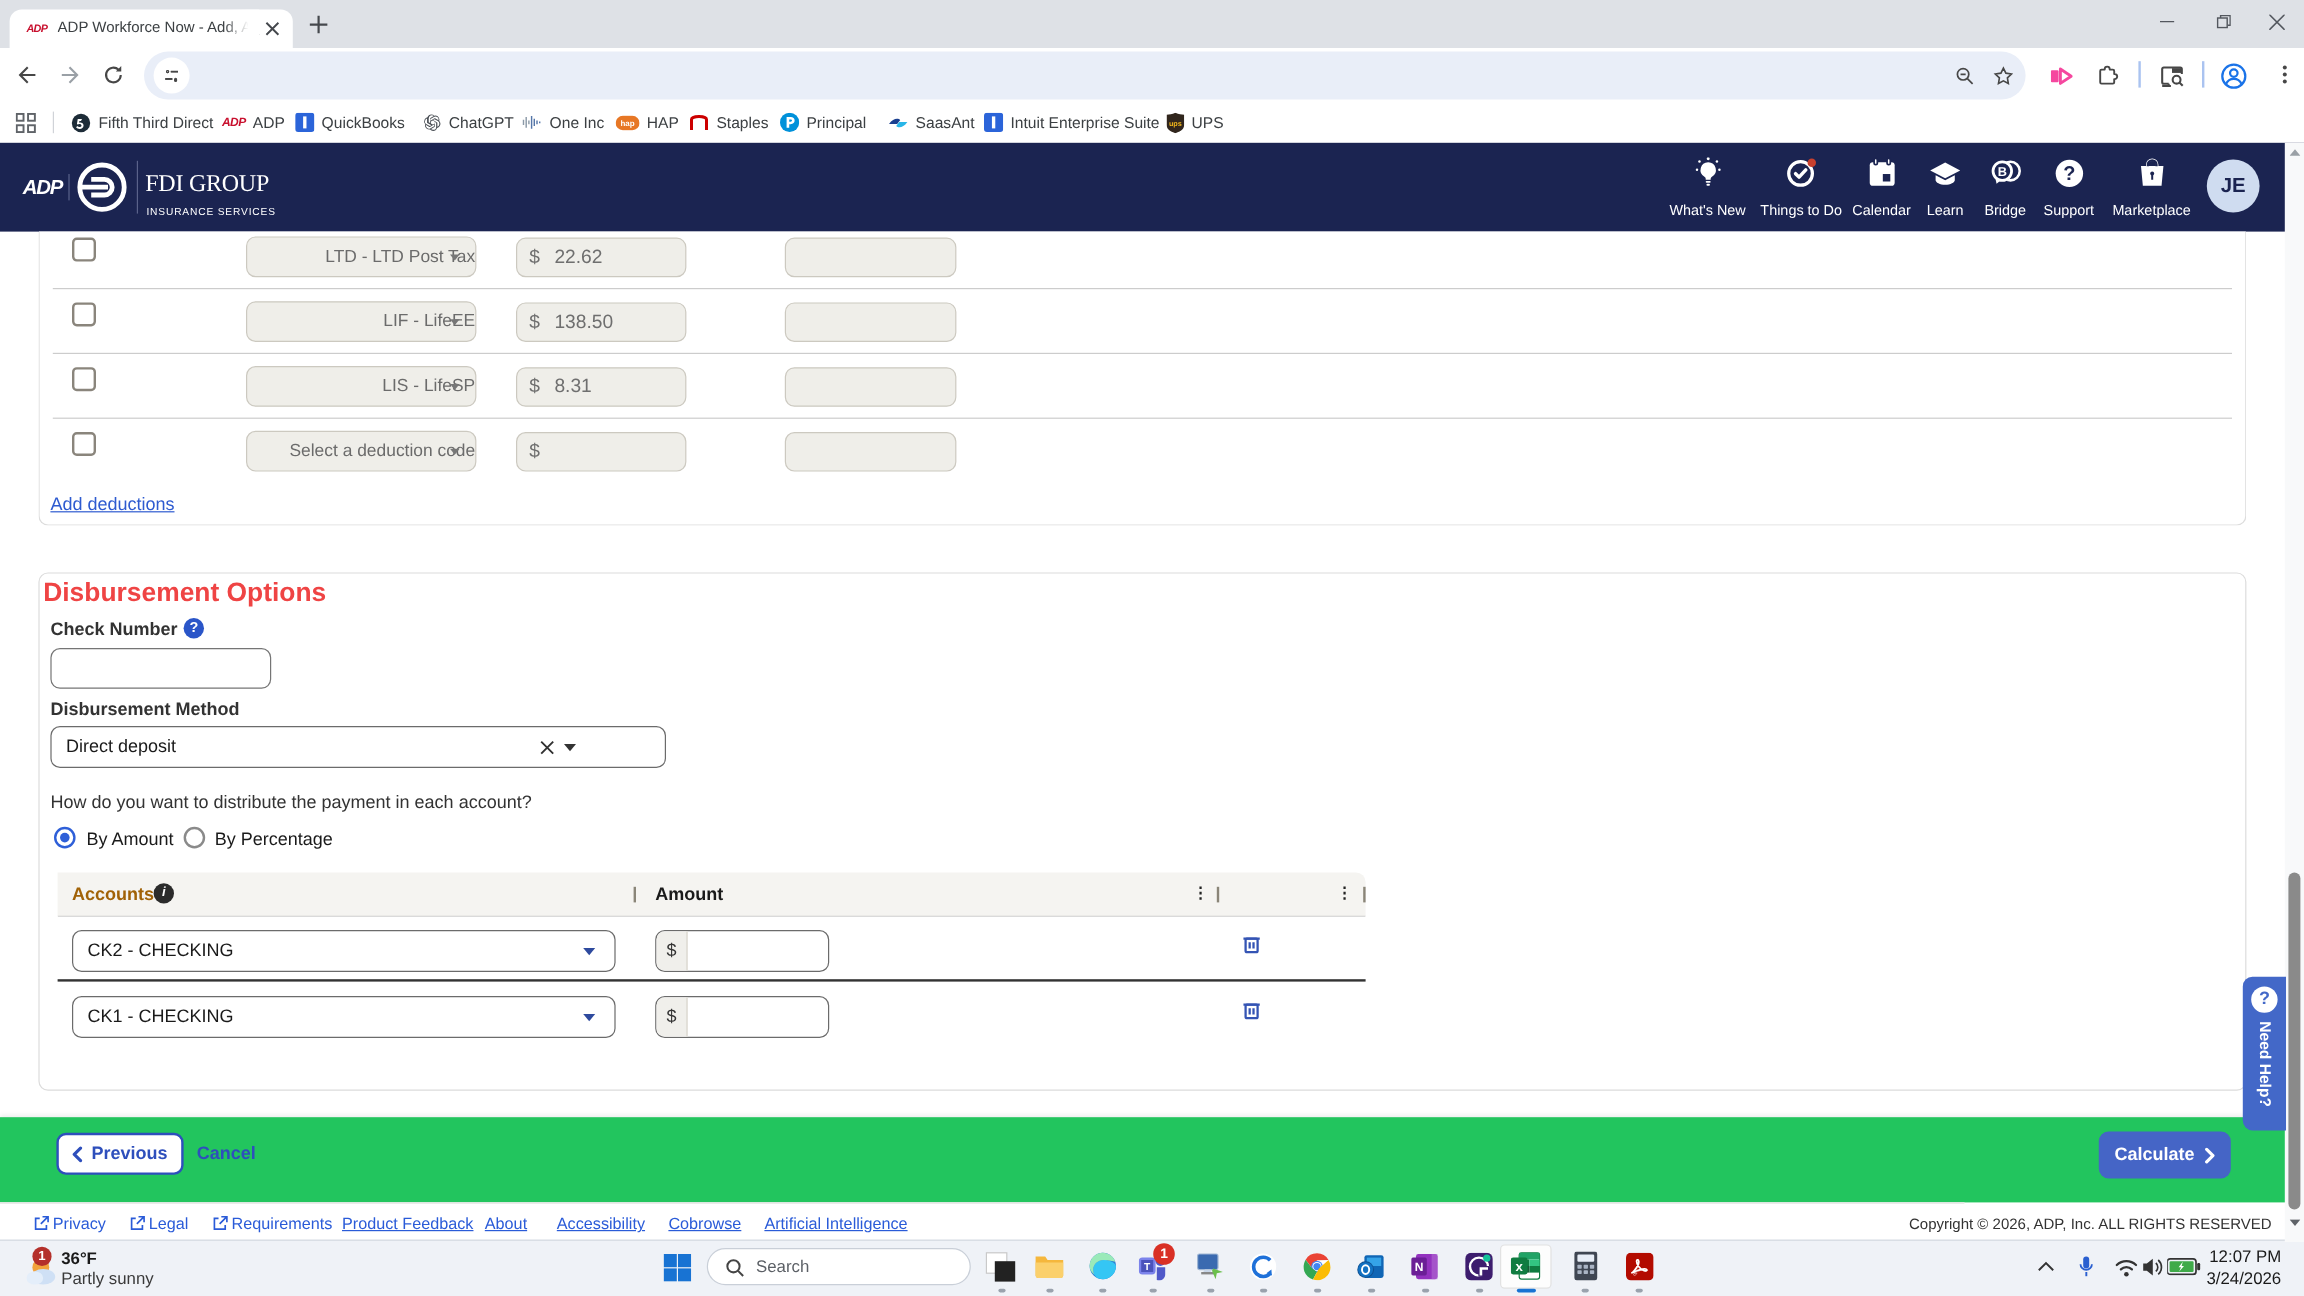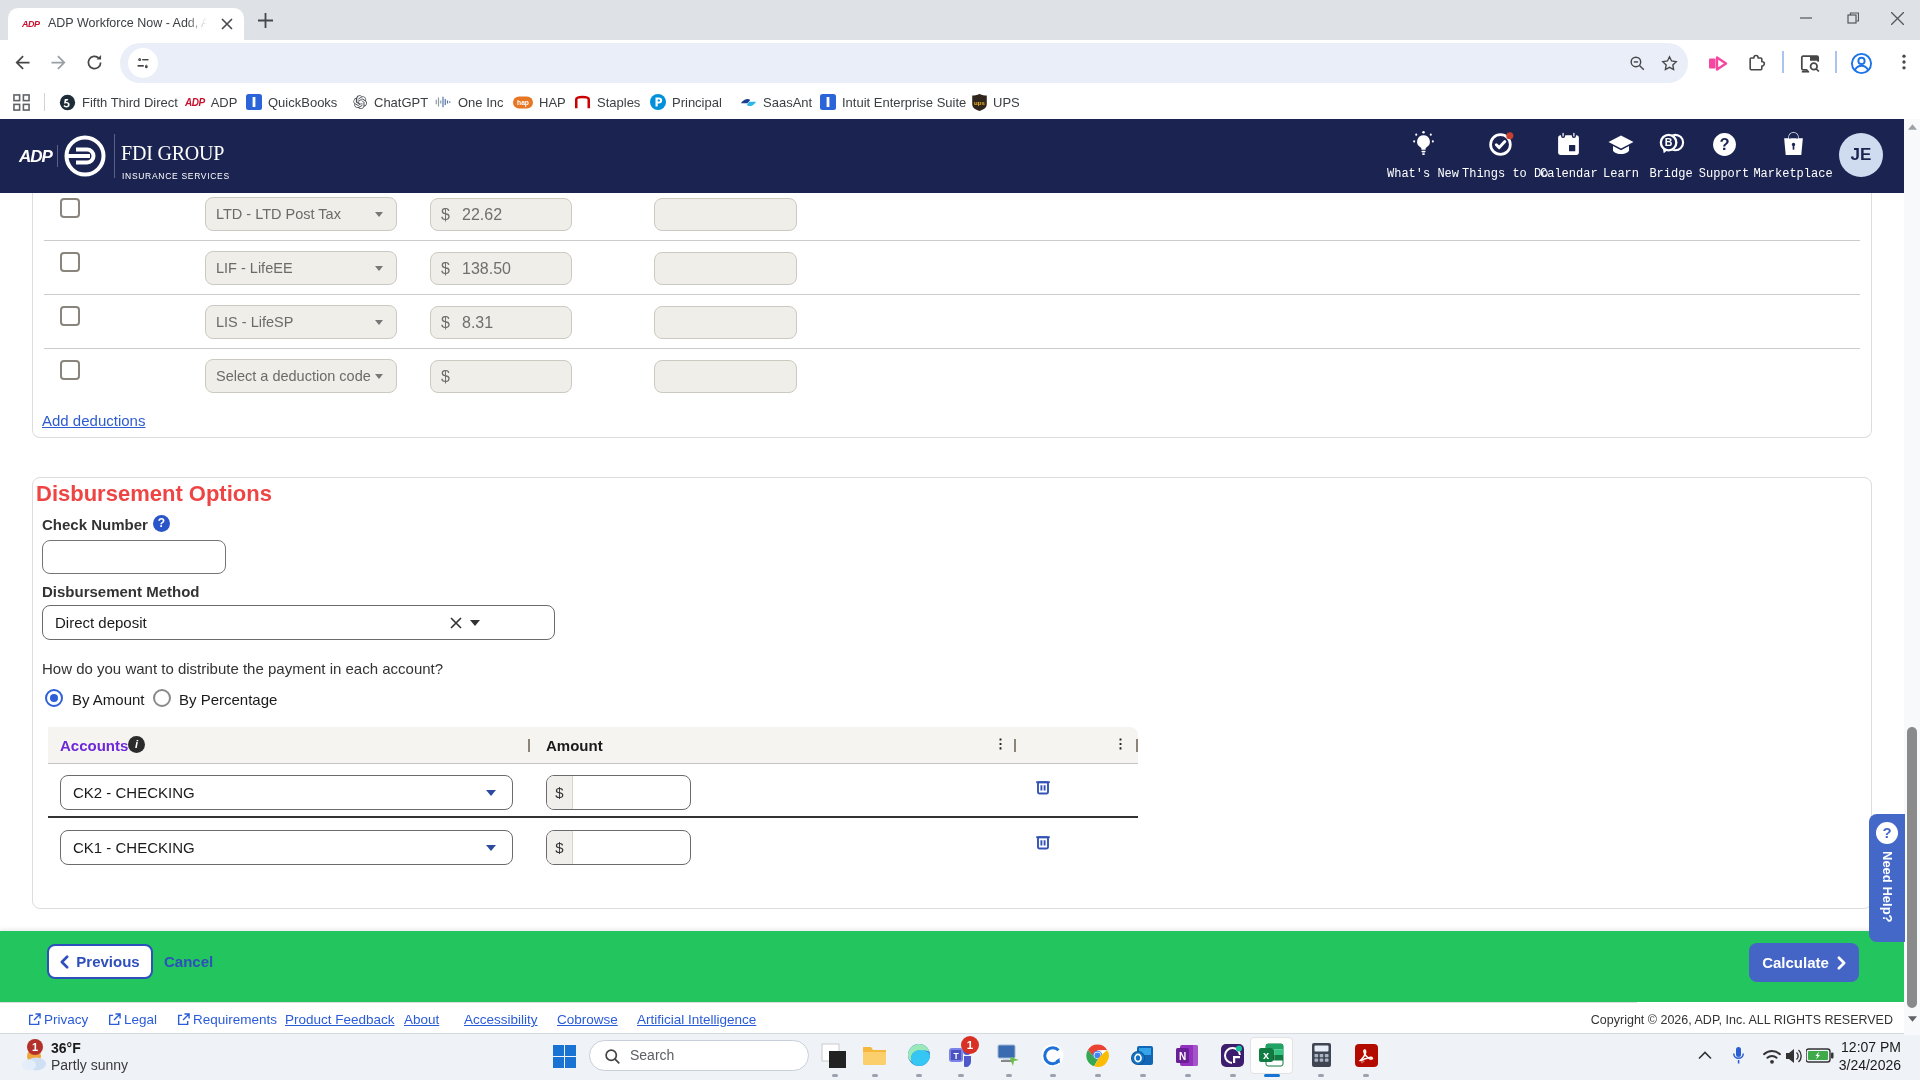--- a/index.html
+++ b/index.html
@@ -16,30 +16,30 @@
 
 #toolbar{position:absolute;left:0;top:40px;width:1920px;height:45px;background:#fff;}
 #urlpill{position:absolute;left:120px;top:3px;width:1568px;height:40px;background:#e9eef8;border-radius:20px;}
 #urltext{position:absolute;left:158px;top:14px;font-size:14px;color:#202124;letter-spacing:0;}
 
 #bookmarks{position:absolute;left:0;top:85px;width:1920px;height:34px;background:#fff;}
 .bm{position:absolute;top:4px;height:26px;display:flex;align-items:center;gap:6px;font-size:13px;color:#3c4043;}
 
 #adphdr{position:absolute;left:0;top:119px;width:1920px;height:74px;background:#1b2451;}
 .hicon{position:absolute;text-align:center;color:#fff;}
-.hicon .lbl{font-size:12px;color:#fff;margin-top:5px;white-space:nowrap;font-family:Liberation Mono, monospace;}
+.hicon .lbl{font-size:12px;color:#fff;margin-top:5px;white-space:nowrap;}
 #searchpill{position:absolute;left:610px;top:12px;width:373px;height:48px;background:#fff;border-radius:24px;}
 #avatar{position:absolute;left:1839px;top:14px;width:44px;height:44px;border-radius:50%;background:#cfdcf0;color:#1b2451;font-weight:bold;font-size:17px;display:flex;align-items:center;justify-content:center;}
 
 .card{position:absolute;left:32px;width:1840px;background:#fff;border:1px solid #dcdcdc;border-radius:8px;}
 #card1{top:193px;height:245px;border-top:none;border-radius:0 0 8px 8px;}
 #card2{top:477px;height:432px;}
 .rowline{position:absolute;left:11px;right:11px;height:1px;background:#ccc;}
 .cb{position:absolute;left:27px;width:20px;height:20px;border:2px solid #8a857c;border-radius:4px;background:#fff;}
-.ddd{position:absolute;left:172px;width:192px;height:34px;background:#efeee9;border:1px solid #ccc9c0;border-radius:8px;font-size:14.5px;color:#6b6b6b;line-height:32px;padding-left:10px;white-space:nowrap;}
+.ddd{position:absolute;left:172px;width:192px;height:34px;background:#efeee9;border:1px solid #ccc9c0;border-radius:8px;font-size:14.5px;color:#6b6b6b;line-height:32px;padding-left:10px;white-space:nowrap;text-align:right;}
 .ddd .car{position:absolute;right:13px;top:14px;width:0;height:0;border-left:4.5px solid transparent;border-right:4.5px solid transparent;border-top:5.5px solid #777;}
 .amt{position:absolute;left:397px;width:142px;height:33px;background:#efeee9;border:1px solid #ccc9c0;border-radius:8px;font-size:16px;color:#6f6f6f;line-height:31px;}
 .amt .d{position:absolute;left:10px;}
 .amt .v{position:absolute;left:31px;}
 .blank{position:absolute;left:621px;width:143px;height:33px;background:#efeee9;border:1px solid #ccc9c0;border-radius:8px;}
 .link{color:#2e5bd0;text-decoration:underline;}
 
 .blabel{font-weight:bold;font-size:15px;color:#333;}
 .inp{border:1px solid #757575;border-radius:8px;background:#fff;}
 
@@ -339,21 +339,21 @@
     <div class="abs" style="left:427px;top:14px;width:0;height:0;border-left:5px solid transparent;border-right:5px solid transparent;border-top:6px solid #333;"></div>
   </div>
   <div class="abs" style="left:9px;top:182px;font-size:15px;color:#333;">How do you want to distribute the payment in each account?</div>
   <div class="abs" style="left:12px;top:211px;width:18px;height:18px;border-radius:50%;border:2px solid #2e5fd8;background:#fff;">
           <div class="abs" style="left:3px;top:3px;width:8px;height:8px;border-radius:50%;background:#2e5fd8;"></div>
         </div>
   <div class="abs" style="left:39px;top:213px;font-size:15px;color:#1a1a1a;">By Amount</div>
   <div class="abs" style="left:120px;top:211px;width:18px;height:18px;border-radius:50%;border:2px solid #8a8a8a;background:#fff;"></div>
   <div class="abs" style="left:146px;top:213px;font-size:15px;color:#1a1a1a;">By Percentage</div>
   <div id="athead">
-   <div class="abs" style="left:12px;top:10px;font-weight:bold;font-size:15px;color:#6d28d9;">Accounts</div>
+   <div class="abs" style="left:12px;top:10px;font-weight:bold;font-size:15px;color:#a16207;">Accounts</div>
    <div class="abs" style="left:80px;top:9px;width:17px;height:17px;border-radius:50%;background:#2b2b2b;color:#fff;font-size:11px;font-weight:bold;text-align:center;line-height:17px;font-style:italic;">i</div>
    <div class="abs" style="left:480px;top:12px;width:2px;height:13px;background:#8a8578;"></div>
    <div class="abs" style="left:498px;top:10px;font-weight:bold;font-size:15px;color:#1a1a1a;">Amount</div>
    <div class="abs" style="left:946px;top:9px;color:#222;font-size:13px;font-weight:bold;">⋮</div>
    <div class="abs" style="left:966px;top:12px;width:2px;height:13px;background:#8a8578;"></div>
    <div class="abs" style="left:1066px;top:9px;color:#222;font-size:13px;font-weight:bold;">⋮</div>
    <div class="abs" style="left:1088px;top:12px;width:2px;height:13px;background:#8a8578;"></div>
   </div>
   <div class="acdd" style="top:297px">CK2 - CHECKING<span class="car"></span></div>
   <div class="aamt" style="top:297px">

